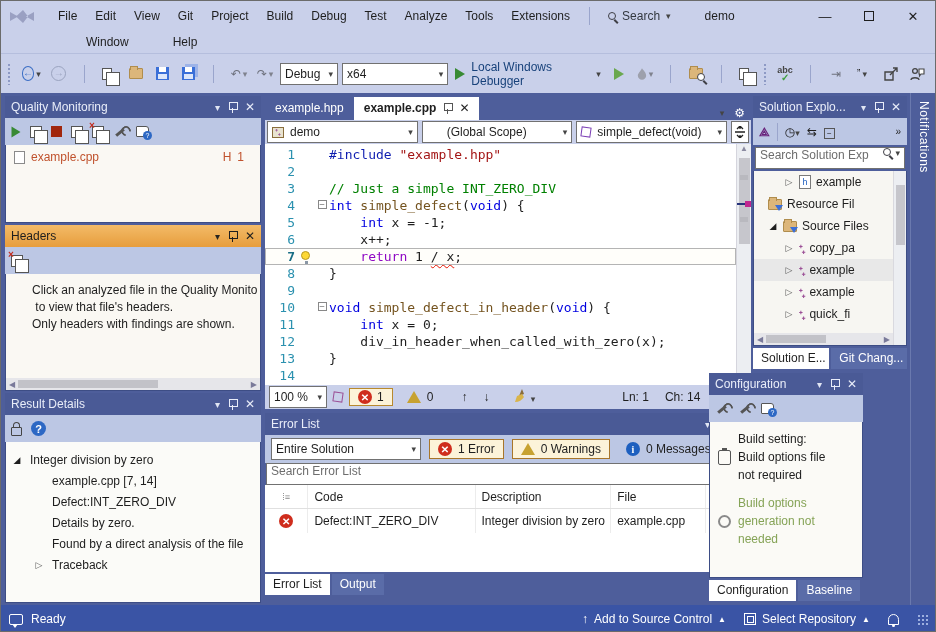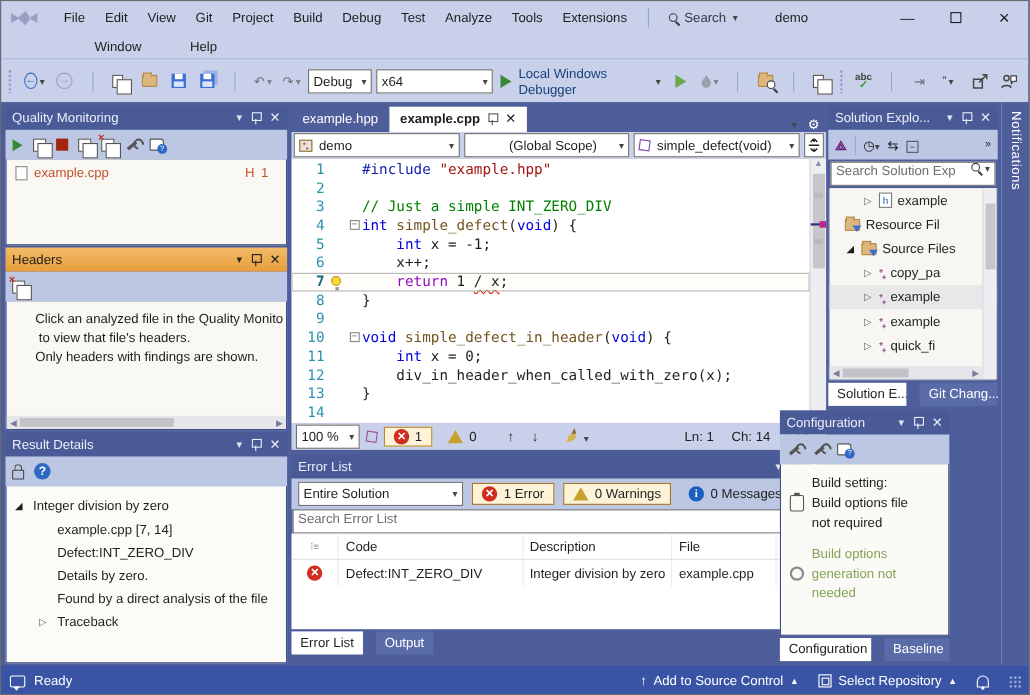--- a/index.html
+++ b/index.html
@@ -52,21 +52,21 @@
   .warn-tri { width:0; height:0; border-left:7px solid transparent; border-right:7px solid transparent; border-bottom:12px solid #c7a231; position:relative; display:inline-block; }
   .info-circle { width:14px; height:14px; border-radius:50%; background:#1d5fbf; color:#fff; font-size:10px; font-weight:bold; font-family:"Liberation Serif",serif; display:inline-flex; align-items:center; justify-content:center; }
   .help-circle { width:15px; height:15px; border-radius:50%; background:#2d68c4; color:#fff; font-size:11px; font-weight:bold; display:inline-flex; align-items:center; justify-content:center; }
   .folder-ic { width:14px; height:11px; background:#dcb67a; border:1px solid #b08d4d; border-radius:1px; position:relative; display:inline-block; flex:none; }
   .folder-ic::before { content:""; position:absolute; left:0; top:-3px; width:6px; height:3px; background:#dcb67a; border:1px solid #b08d4d; border-bottom:none; }
   .funnel { position:absolute; right:-2px; bottom:-2px; width:0; height:0; border-left:4px solid transparent; border-right:4px solid transparent; border-top:6px solid #3a6fd8; }
   .cpp-ic { color:#9b4f96; font-weight:bold; font-size:11px; letter-spacing:-1px; flex:none; }
   .hdr-ic { width:12px; height:14px; background:#fff; border:1px solid #7a7a7a; font-size:9px; color:#1e5fbf; display:inline-flex; align-items:center; justify-content:center; flex:none; }
   .exp { width:10px; color:#5c5c5c; font-size:9px; flex:none; text-align:center; }
   .exp.open { color:#1e1e1e; }
-  .tabstrip { height:22px; display:flex; align-items:center; gap:12px; margin-top:1px; flex:none; }
+  .tabstrip { height:22px; display:flex; align-items:center; gap:2px; margin-top:1px; flex:none; }
   .btab { padding:3px 8px 4px; white-space:nowrap; overflow:hidden; }
   .btab.on { background:#fff; color:#1e1e1e; }
   .btab.off { background:#5a6ca8; color:#fff; }
   .searchrow { height:22px; background:#fff; border:1px solid #717171; display:flex; align-items:flex-start; padding:0 4px; color:#6d6d6d; gap:4px; }
   .mag { width:8px; height:8px; border:1.5px solid #3f3f46; border-radius:50%; position:relative; flex:none; }
   .mag::after { content:""; position:absolute; left:6px; top:6px; width:5px; height:1.5px; background:#3f3f46; transform:rotate(45deg); transform-origin:0 0; }
   .hscroll { height:12px; background:#e6e6ea; display:flex; align-items:center; }
   .hscroll .thumb { height:8px; background:#c2c2c8; }
   .sarr { color:#7a7a9a; font-size:8px; padding:0 3px; }
 
@@ -393,21 +393,21 @@
           <span>⚙</span>
         </span>
       </div>
       <div id="navbar">
         <span class="combo">
             <span class="projic">⁺₊</span>
             <span>demo</span>
             <span class="caret">▾</span>
           </span>
         <span class="combo">
-            <span style="margin:0 auto 0 36px">(Global Scope)</span>
+            <span style="margin:0 auto 0 20px">(Global Scope)</span>
             <span class="caret">▾</span>
           </span>
         <span class="combo">
             <span class="cube"></span>
             <span>simple_defect(void)</span>
             <span class="caret">▾</span>
           </span>
         <span class="splitbtn">
           <svg width="10" height="12" viewBox="0 0 10 12">
               <path d="M0 6 h10 M5 0 v3 M5 9 v3 M2 3 l3-3 3 3 M2 9 l3 3 3-3" stroke="#222" stroke-width="1.3" fill="none"></path>

